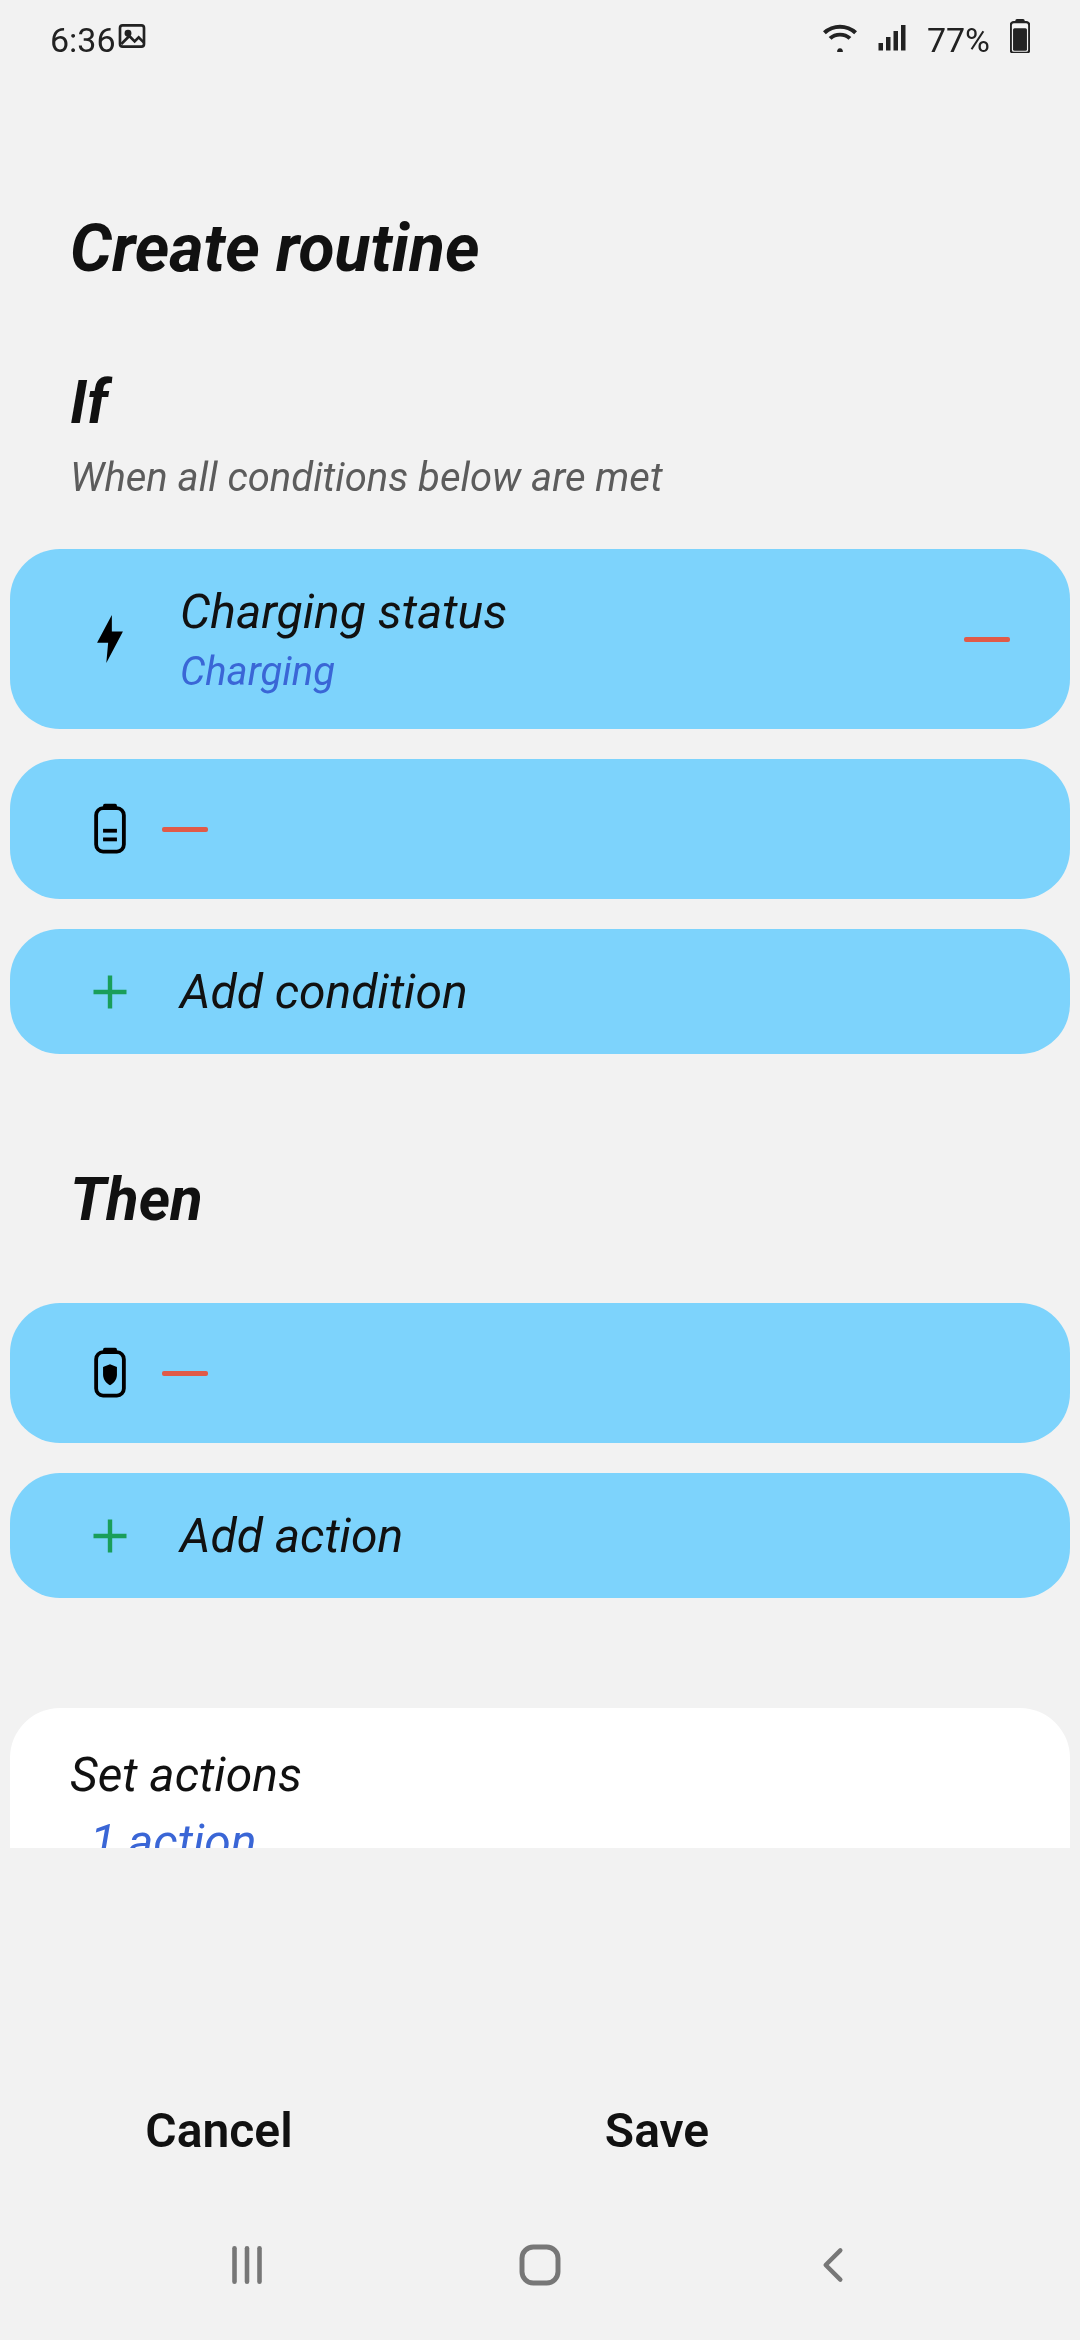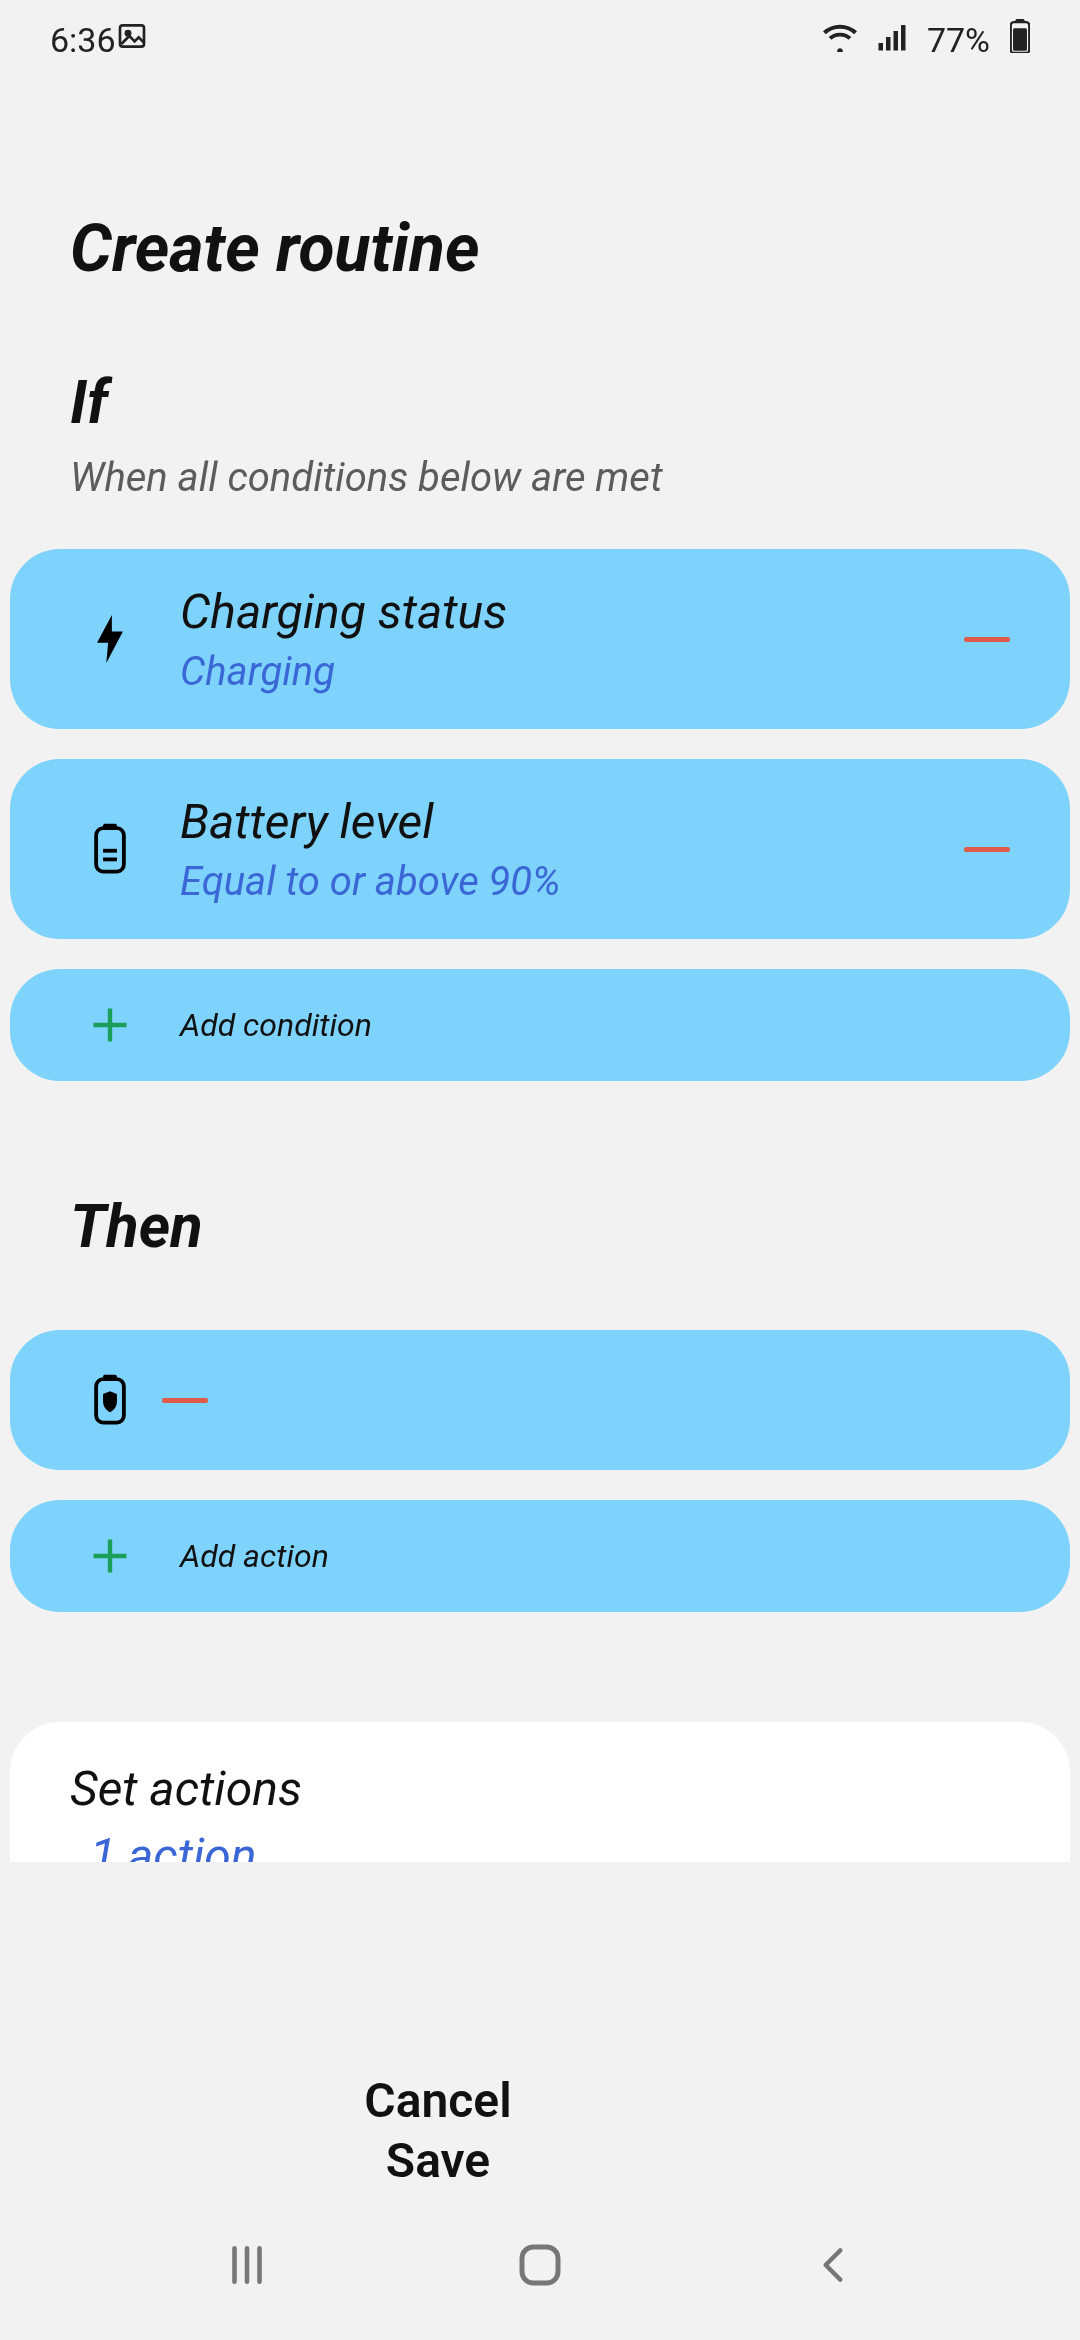--- a/index.html
+++ b/index.html
@@ -80,21 +80,21 @@
     align-items: center;
     flex-shrink: 0;
   }
   .remove-dash {
     width: 46px;
     height: 5px;
     background: #e05a48;
     border-radius: 2px;
   }
   .add-card .icon-slot svg { }
-  .add-card .title-line { font-size: 32px; }
+  .add-card .title-line { font-size: 48px; }
   .gap-lg { height: 80px; }
   .gap-md { height: 40px; }
   .set-actions-card {
     background: #fff;
     border-radius: 50px 50px 0 0;
     margin: 0 10px;
     padding: 38px 60px 0 60px;
     height: 140px;
     overflow: hidden;
   }
@@ -109,21 +109,20 @@
     margin-left: 20px;
   }
   .bottom-bar {
     position: absolute;
     bottom: 150px;
     left: 0;
     width: 876px;
     height: 120px;
     display: flex;
     background: #f2f2f2;
-    flex-direction: column;
   }
   .bottom-bar .btn {
     flex: 1;
     display: flex;
     align-items: center;
     justify-content: center;
     font-size: 48px;
     font-weight: 600;
     color: #111;
   }
@@ -215,24 +214,20 @@
 
     <div class="card">
       <div class="icon-slot">
         <svg width="38" height="52" viewBox="0 0 20 30" fill="none" stroke="#000" stroke-width="2.2">
           <rect x="6" y="0.5" width="8" height="3" rx="1" fill="#000" stroke="none"></rect>
           <rect x="2" y="3" width="16" height="25" rx="4"></rect>
           <line x1="6" y1="16" x2="14" y2="16"></line>
           <line x1="6" y1="21" x2="14" y2="21"></line>
         </svg>
       </div>
-      <div class="text-slot">
-        <div class="title-line">Battery level</div>
-        <div class="value-line">Equal to or above 90%</div>
-      </div>
       <div class="remove-slot">
         <div class="remove-dash"></div>
       </div>
     </div>
 
     <div class="card add-card" style="min-height:110px;">
       <div class="icon-slot">
         <svg width="44" height="44" viewBox="0 0 24 24" stroke="#1a9e5a" stroke-width="2.4" fill="none">
           <line x1="12" y1="3" x2="12" y2="21"></line>
           <line x1="3" y1="12" x2="21" y2="12"></line>

